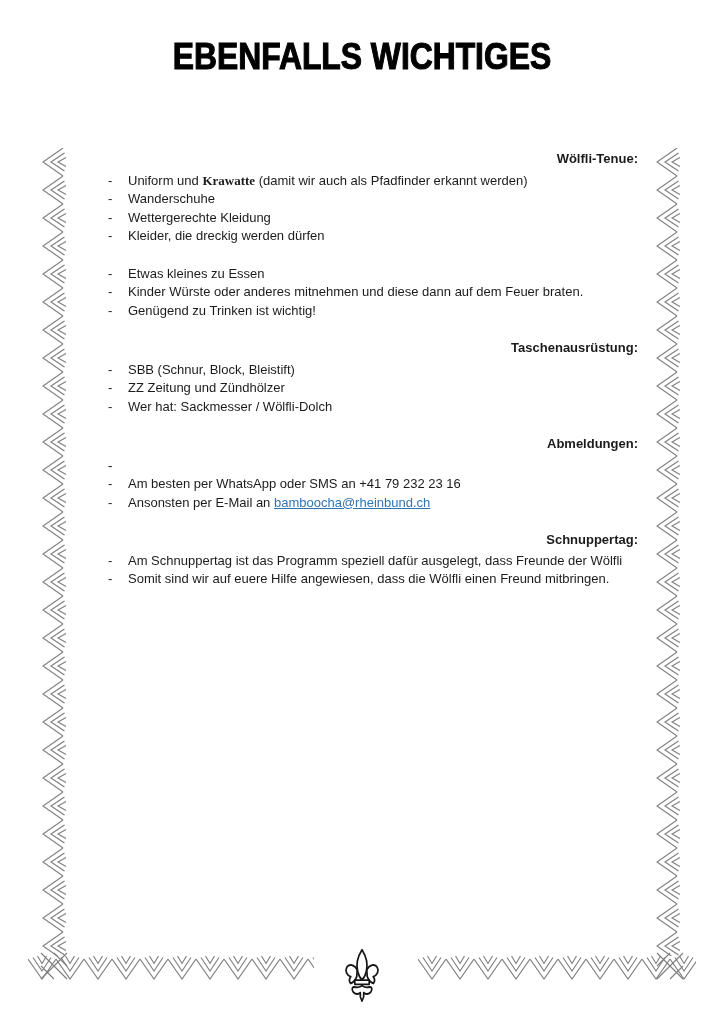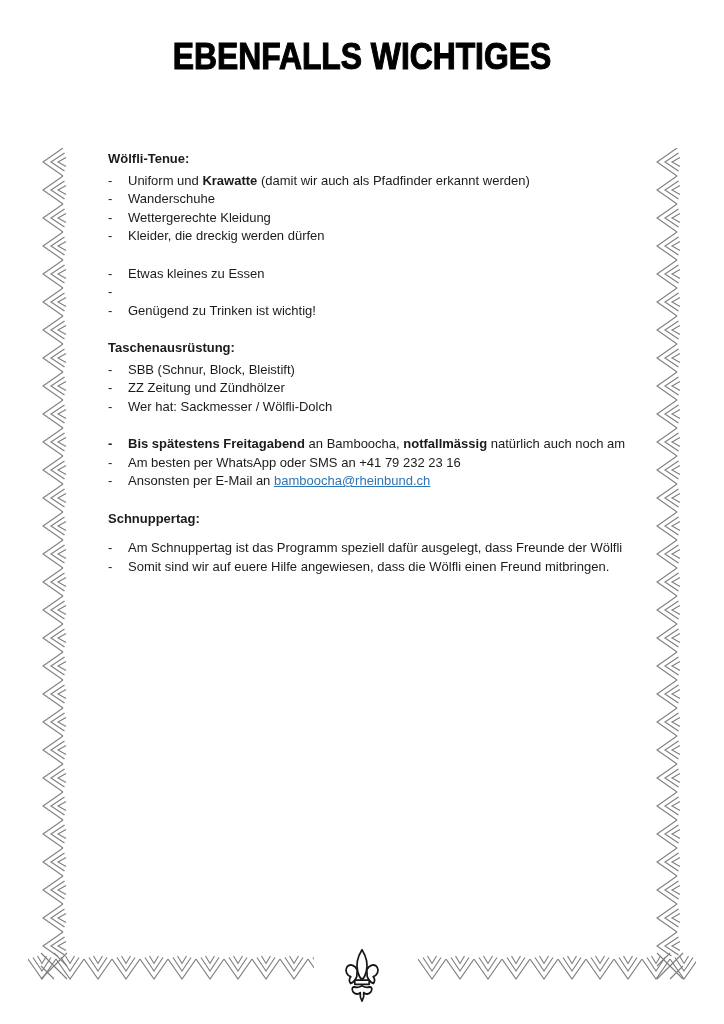--- a/index.html
+++ b/index.html
@@ -19,28 +19,28 @@
     font-size:37px;font-weight:bold;letter-spacing:0px;color:#000;
     transform:scaleX(0.86);transform-origin:50% 50%;
     -webkit-text-stroke:1.1px #000;
     white-space:nowrap;
   }
 
   
   .content{position:absolute;left:108px;top:150px;width:530px;
            font-size:13px;line-height:18.5px;}
   .section{margin-bottom:19px;}
-  .heading{font-weight:bold;margin-bottom:3px;}
-  .section:last-child .heading{margin-bottom:11px;}
+  .heading{font-weight:bold;margin-bottom:3px;text-align:right;}
+  .section:last-child .heading{margin-bottom:2px;}
   .bullet{display:flex;}
   .dash{flex:0 0 20px;}
   .dash.b{font-weight:bold;}
   .lines{flex:1 1 auto;min-width:0;}
   .line{white-space:nowrap;}
-  .b{font-weight:bold;}
+  .b{font-weight:bold;font-family:Liberation Serif, serif;}
   a.link{color:var(--link);text-decoration:underline;cursor:pointer;}
 
   
   .stitch{position:absolute;color:var(--stitch);}
   .corner-right{transform:scaleX(-1);}
   .fleur{position:absolute;left:342px;top:948px;width:40px;height:58px;}
 </style>
 </head>
 <body>
 
@@ -79,20 +79,21 @@
       <div class="section">
         <div class="bullet">
           <span class="dash">-</span>
           <div class="lines">
             <div class="line"><span>Etwas kleines zu Essen</span></div>
           </div>
         </div>
         <div class="bullet">
           <span class="dash">-</span>
           <div class="lines">
+            <div class="line"><span>Kinder Würste oder anderes mitnehmen und diese dann auf dem Feuer braten.</span></div>
           </div>
         </div>
         <div class="bullet">
           <span class="dash">-</span>
           <div class="lines">
             <div class="line"><span>Genügend zu Trinken ist wichtig!</span></div>
           </div>
         </div>
       </div>
       <div class="section">
@@ -110,24 +111,24 @@
           </div>
         </div>
         <div class="bullet">
           <span class="dash">-</span>
           <div class="lines">
             <div class="line"><span>Wer hat: Sackmesser / Wölfli-Dolch</span></div>
           </div>
         </div>
       </div>
       <div class="section">
+        <div class="heading">Abmeldungen:</div>
         <div class="bullet">
           <span class="dash b">-</span>
           <div class="lines">
-            <div class="line"><span class="b">Bis spätestens Freitagabend</span><span> an Bamboocha, </span><span class="b">notfallmässig</span><span> natürlich auch noch am</span></div>
           </div>
         </div>
         <div class="bullet">
           <span class="dash">-</span>
           <div class="lines">
             <div class="line"><span>Am besten per WhatsApp oder SMS an +41 79 232 23 16</span></div>
           </div>
         </div>
         <div class="bullet">
           <span class="dash">-</span>

